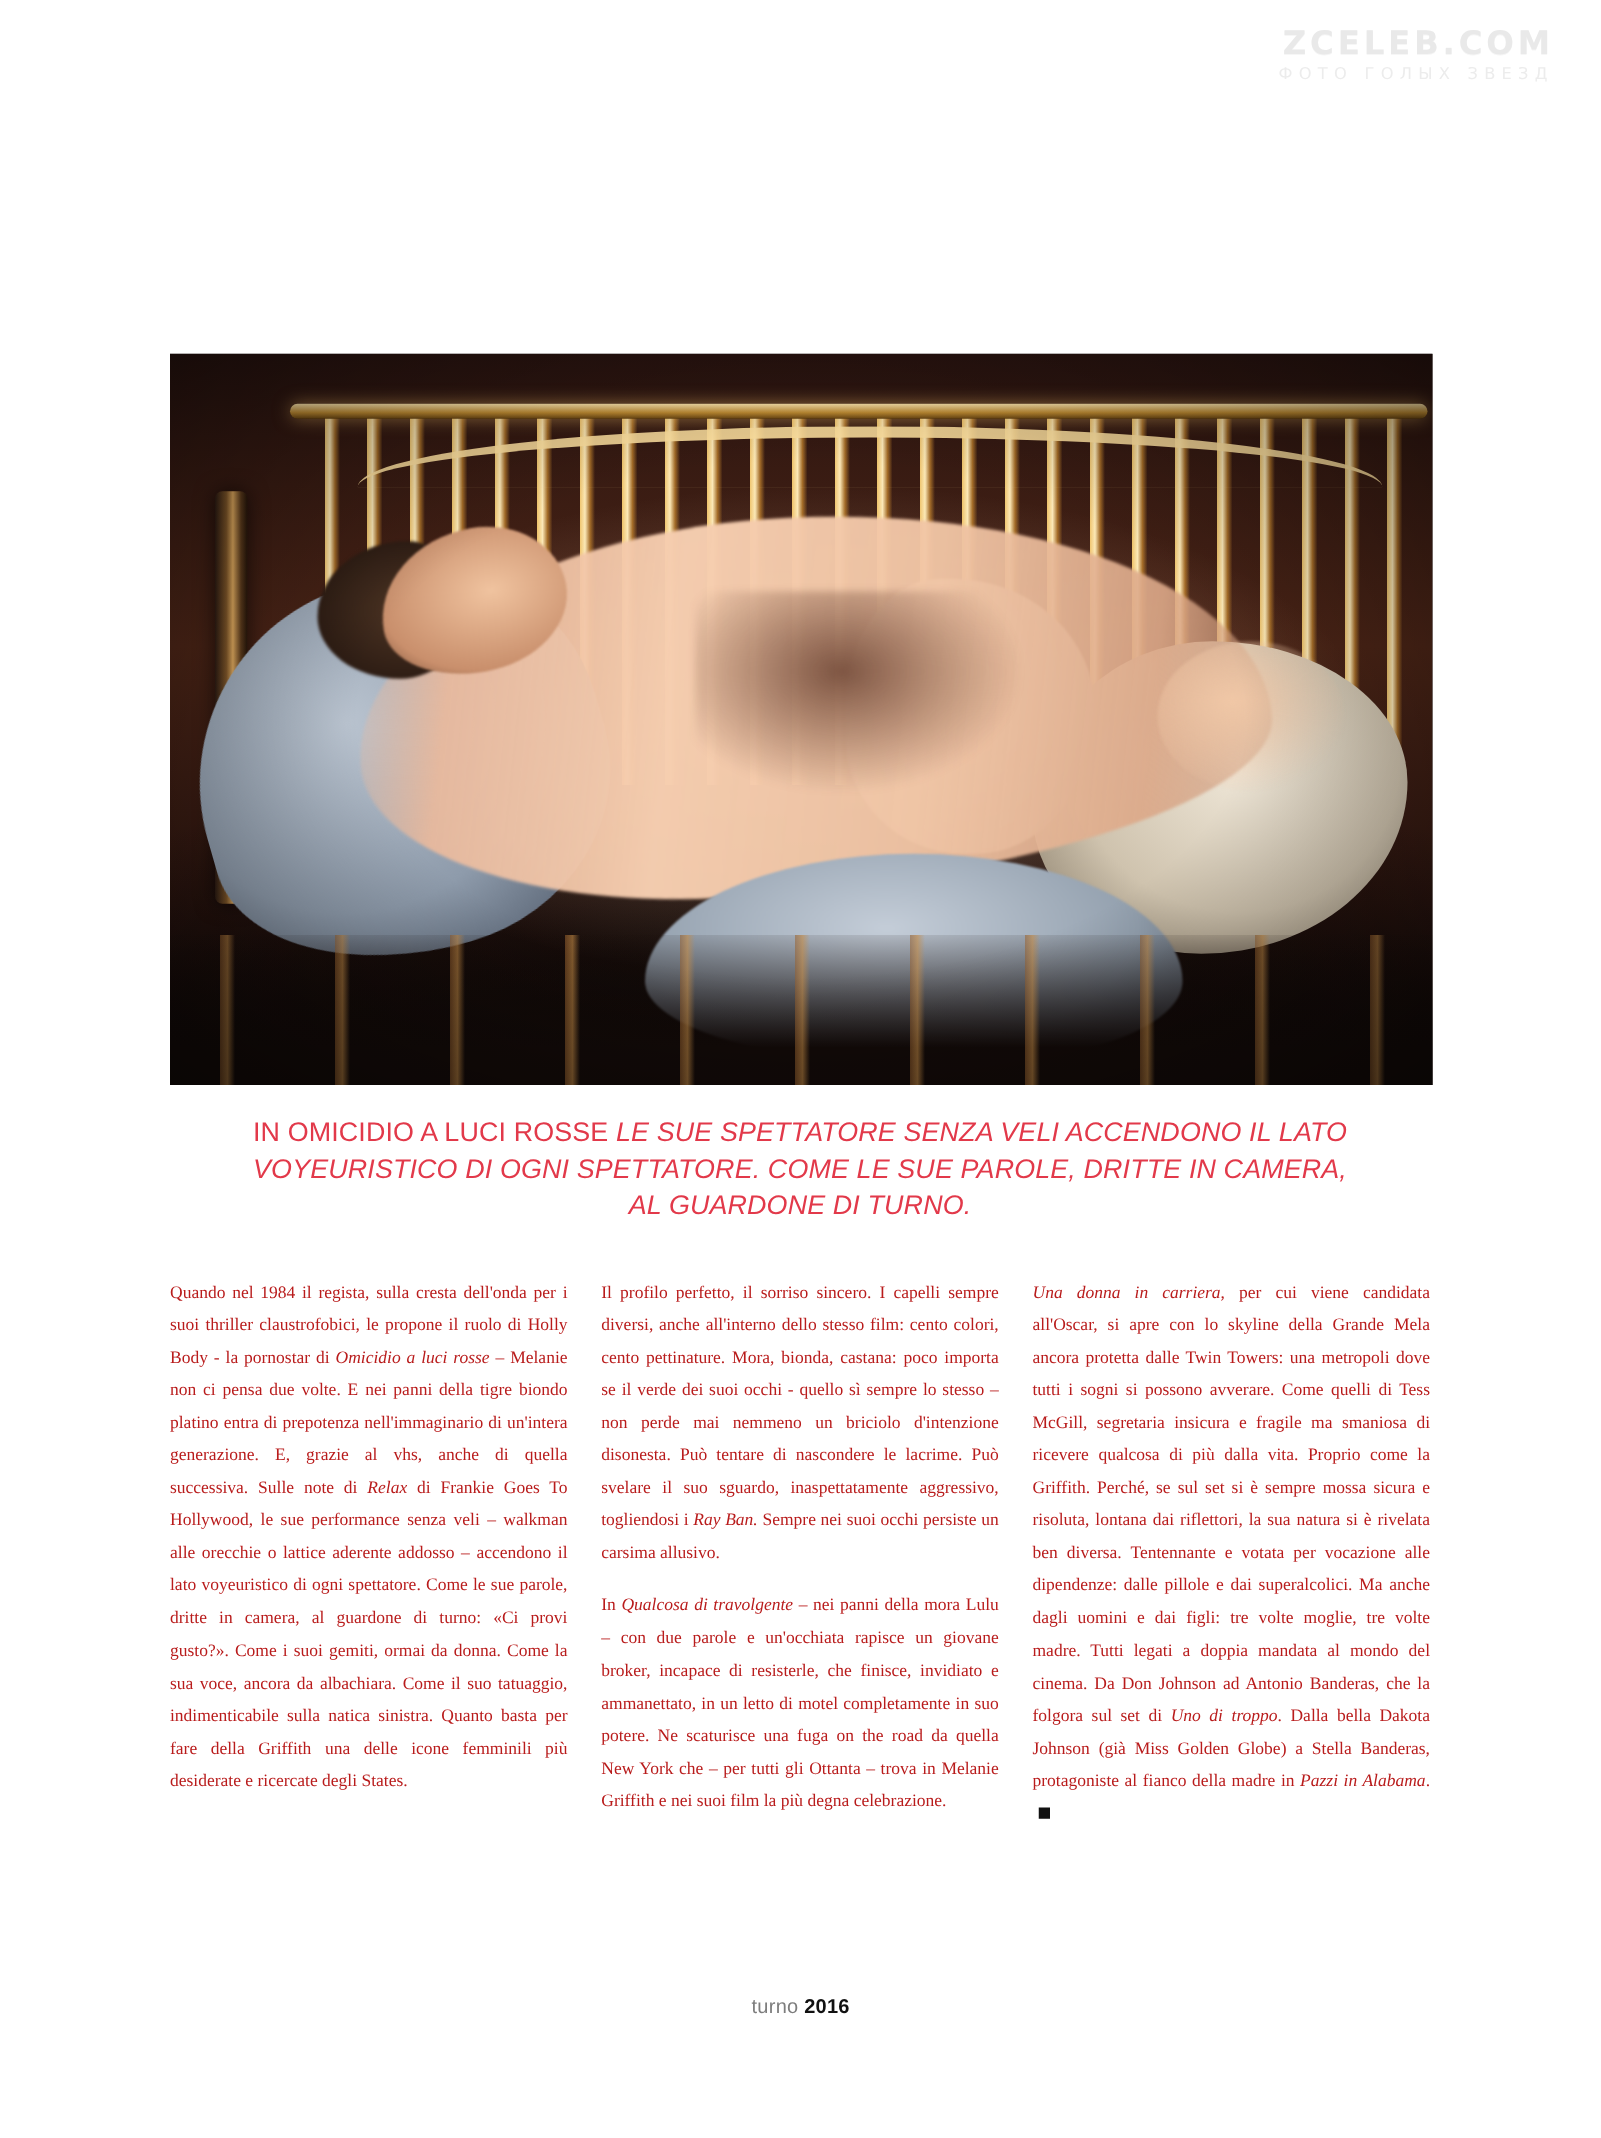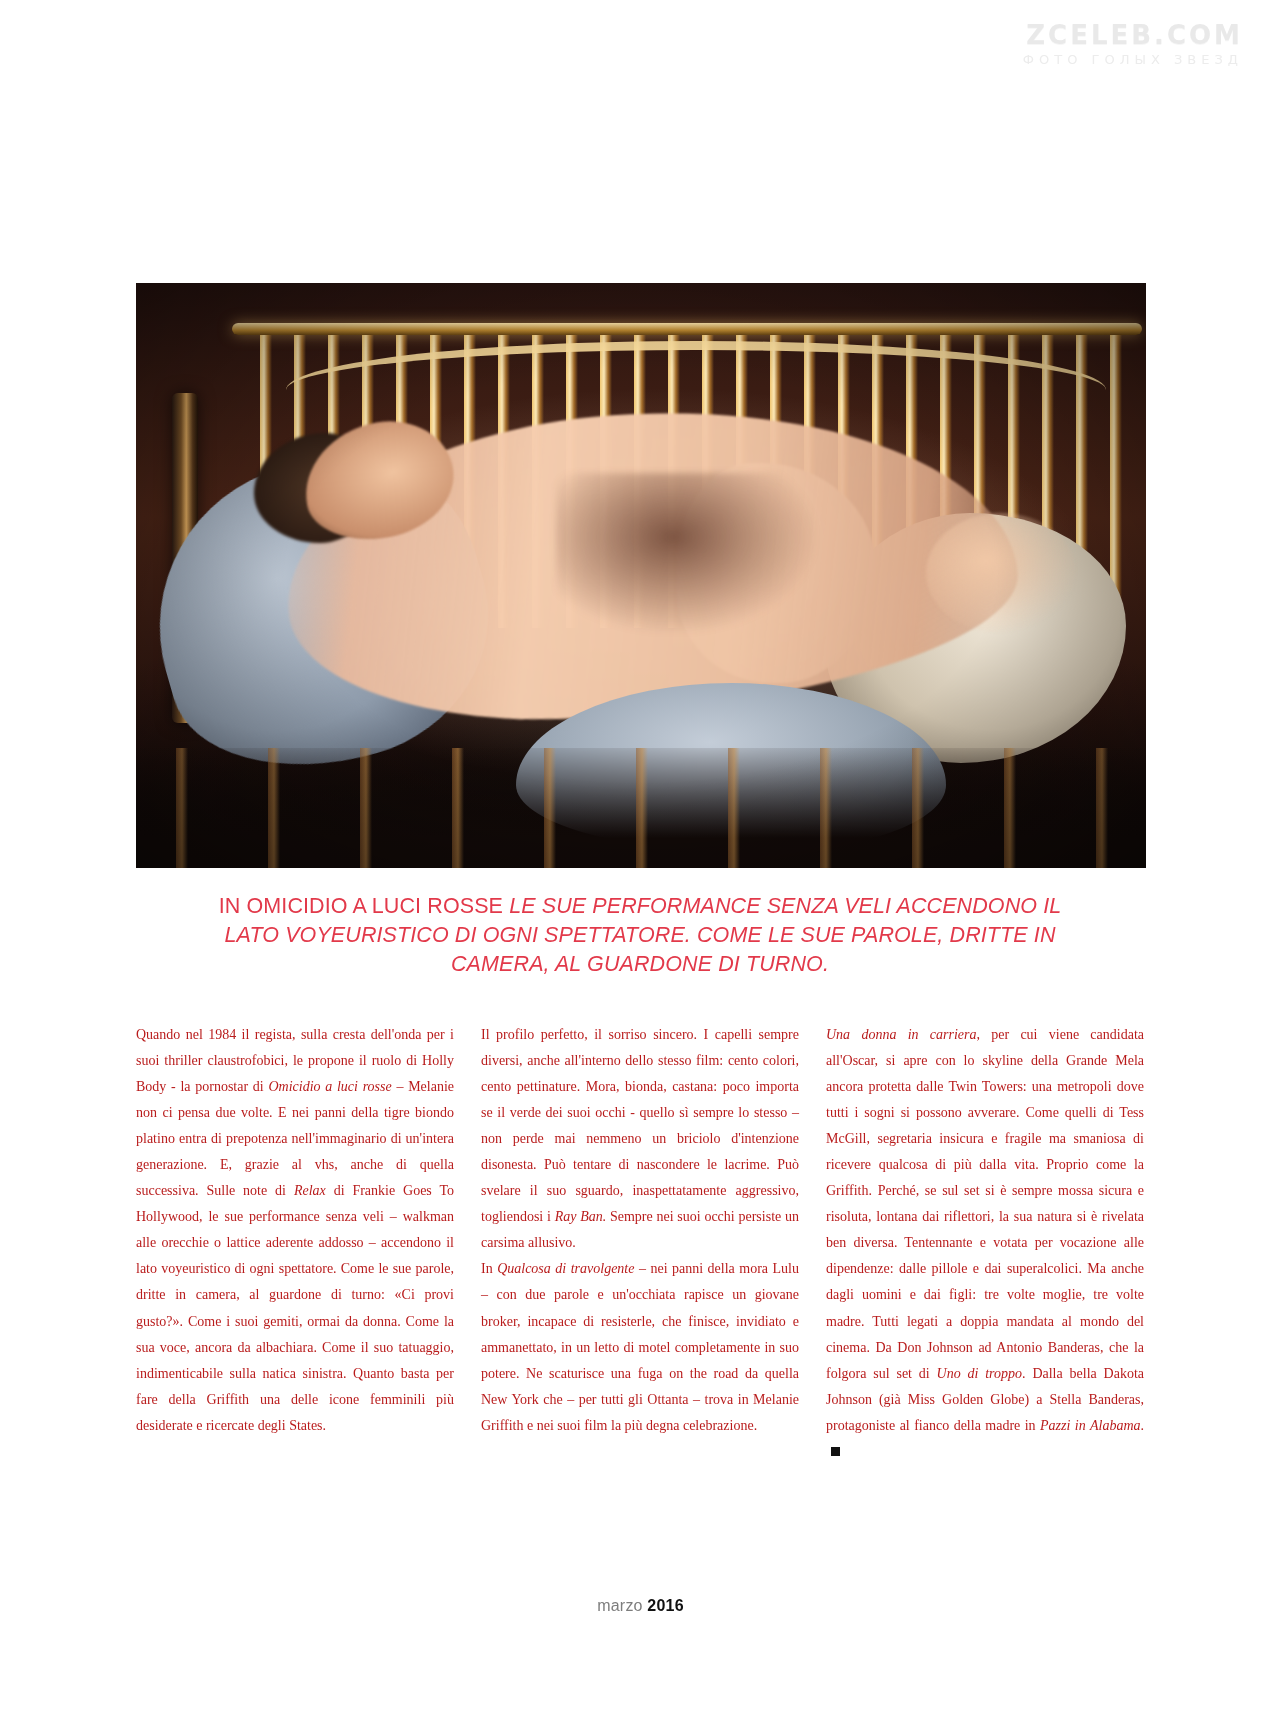--- a/index.html
+++ b/index.html
@@ -263,21 +263,21 @@
     line-height: 26.05px;
     text-align: justify;
     text-justify: inter-word;
     hyphens: manual;
     color: #b91c1c;
   }
   .col p {
     margin: 0;
   }
   .col p + p {
-    margin-top: 0;
+    margin-top: 16px;
   }
   em { }
   .endmark {
     display: inline-block;
     width: 9px;
     height: 9px;
     background: #111;
     margin-left: 5px;
     vertical-align: baseline;
   }
@@ -320,34 +320,34 @@
     <div class="arm-right"></div>
     <div class="pillow-mid"></div>
     <div class="bed-foot"></div>
     <div class="vignette"></div>
   </div>
 </div>
 
 <div class="caption">
   <span class="up">IN</span> 
   <span class="up">OMICIDIO A LUCI ROSSE</span> 
-  <span>LE SUE PERFORMANCE SENZA VELI</span> 
+  <span>LE SUE SPETTATORE SENZA VELI</span> 
   <span>ACCENDONO IL LATO VOYEURISTICO DI OGNI SPETTATORE. COME</span> 
   <span>LE SUE PAROLE, DRITTE IN CAMERA, AL GUARDONE DI TURNO.</span>
 </div>
 
 <div class="columns">
   <div class="col">
       <p><span>Quando nel 1984 il regista, sulla cresta dell'onda per i suoi thriller claustrofobici, le propone il ruolo di Holly Body - la pornostar di </span><em>Omicidio a luci rosse</em><span> – Melanie non ci pensa due volte. E nei panni della tigre biondo platino entra di prepotenza nell'immaginario di un'intera generazione. E, grazie al vhs, anche di quella successiva. Sulle note di </span><em>Relax</em><span> di Frankie Goes To Hollywood, le sue performance senza veli – walkman alle orecchie o lattice aderente addosso – accendono il lato voyeuristico di ogni spettatore. Come le sue parole, dritte in camera, al guardone di turno: «Ci provi gusto?». Come i suoi gemiti, ormai da donna. Come la sua voce, ancora da albachiara. Come il suo tatuaggio, indimenticabile sulla natica sinistra. Quanto basta per fare della Griffith una delle icone femminili più desiderate e ricercate degli States.</span></p>
     </div>
   <div class="col">
       <p><span>Il profilo perfetto, il sorriso sincero. I capelli sempre diversi, anche all'interno dello stesso film: cento colori, cento pettinature. Mora, bionda, castana: poco importa se il verde dei suoi occhi - quello sì sempre lo stesso – non perde mai nemmeno un briciolo d'intenzione disonesta. Può tentare di nascondere le lacrime. Può svelare il suo sguardo, inaspettatamente aggressivo, togliendosi i </span><em>Ray Ban.</em><span> Sempre nei suoi occhi persiste un carsima allusivo.</span></p>
       <p><span>In </span><em>Qualcosa di travolgente</em><span> – nei panni della mora Lulu – con due parole e un'occhiata rapisce un giovane broker, incapace di resisterle, che finisce, invidiato e ammanettato, in un letto di motel completamente in suo potere. Ne scaturisce una fuga on the road da quella New York che – per tutti gli Ottanta – trova in Melanie Griffith e nei suoi film la più degna celebrazione.</span></p>
     </div>
   <div class="col">
       <p><em>Una donna in carriera</em><span>, per cui viene candidata all'Oscar, si apre con lo skyline della Grande Mela ancora protetta dalle Twin Towers: una metropoli dove tutti i sogni si possono avverare. Come quelli di Tess McGill, segretaria insicura e fragile ma smaniosa di ricevere qualcosa di più dalla vita. Proprio come la Griffith. Perché, se sul set si è sempre mossa sicura e risoluta, lontana dai riflettori, la sua natura si è rivelata ben diversa. Tentennante e votata per vocazione alle dipendenze: dalle pillole e dai superalcolici. Ma anche dagli uomini e dai figli: tre volte moglie, tre volte madre. Tutti legati a doppia mandata al mondo del cinema. Da Don Johnson ad Antonio Banderas, che la folgora sul set di </span><em>Uno di troppo</em><span>. Dalla bella Dakota Johnson (già Miss Golden Globe) a Stella Banderas, protagoniste al fianco della madre in </span><em>Pazzi in Alabama</em><span>.</span><span class="endmark"></span></p>
     </div>
 </div>
 
 <div class="footer">
-  <span class="month">marzo</span> 
+  <span class="month">turno</span> 
   <span class="year">2016</span>
 </div>
 
 </body></html>

